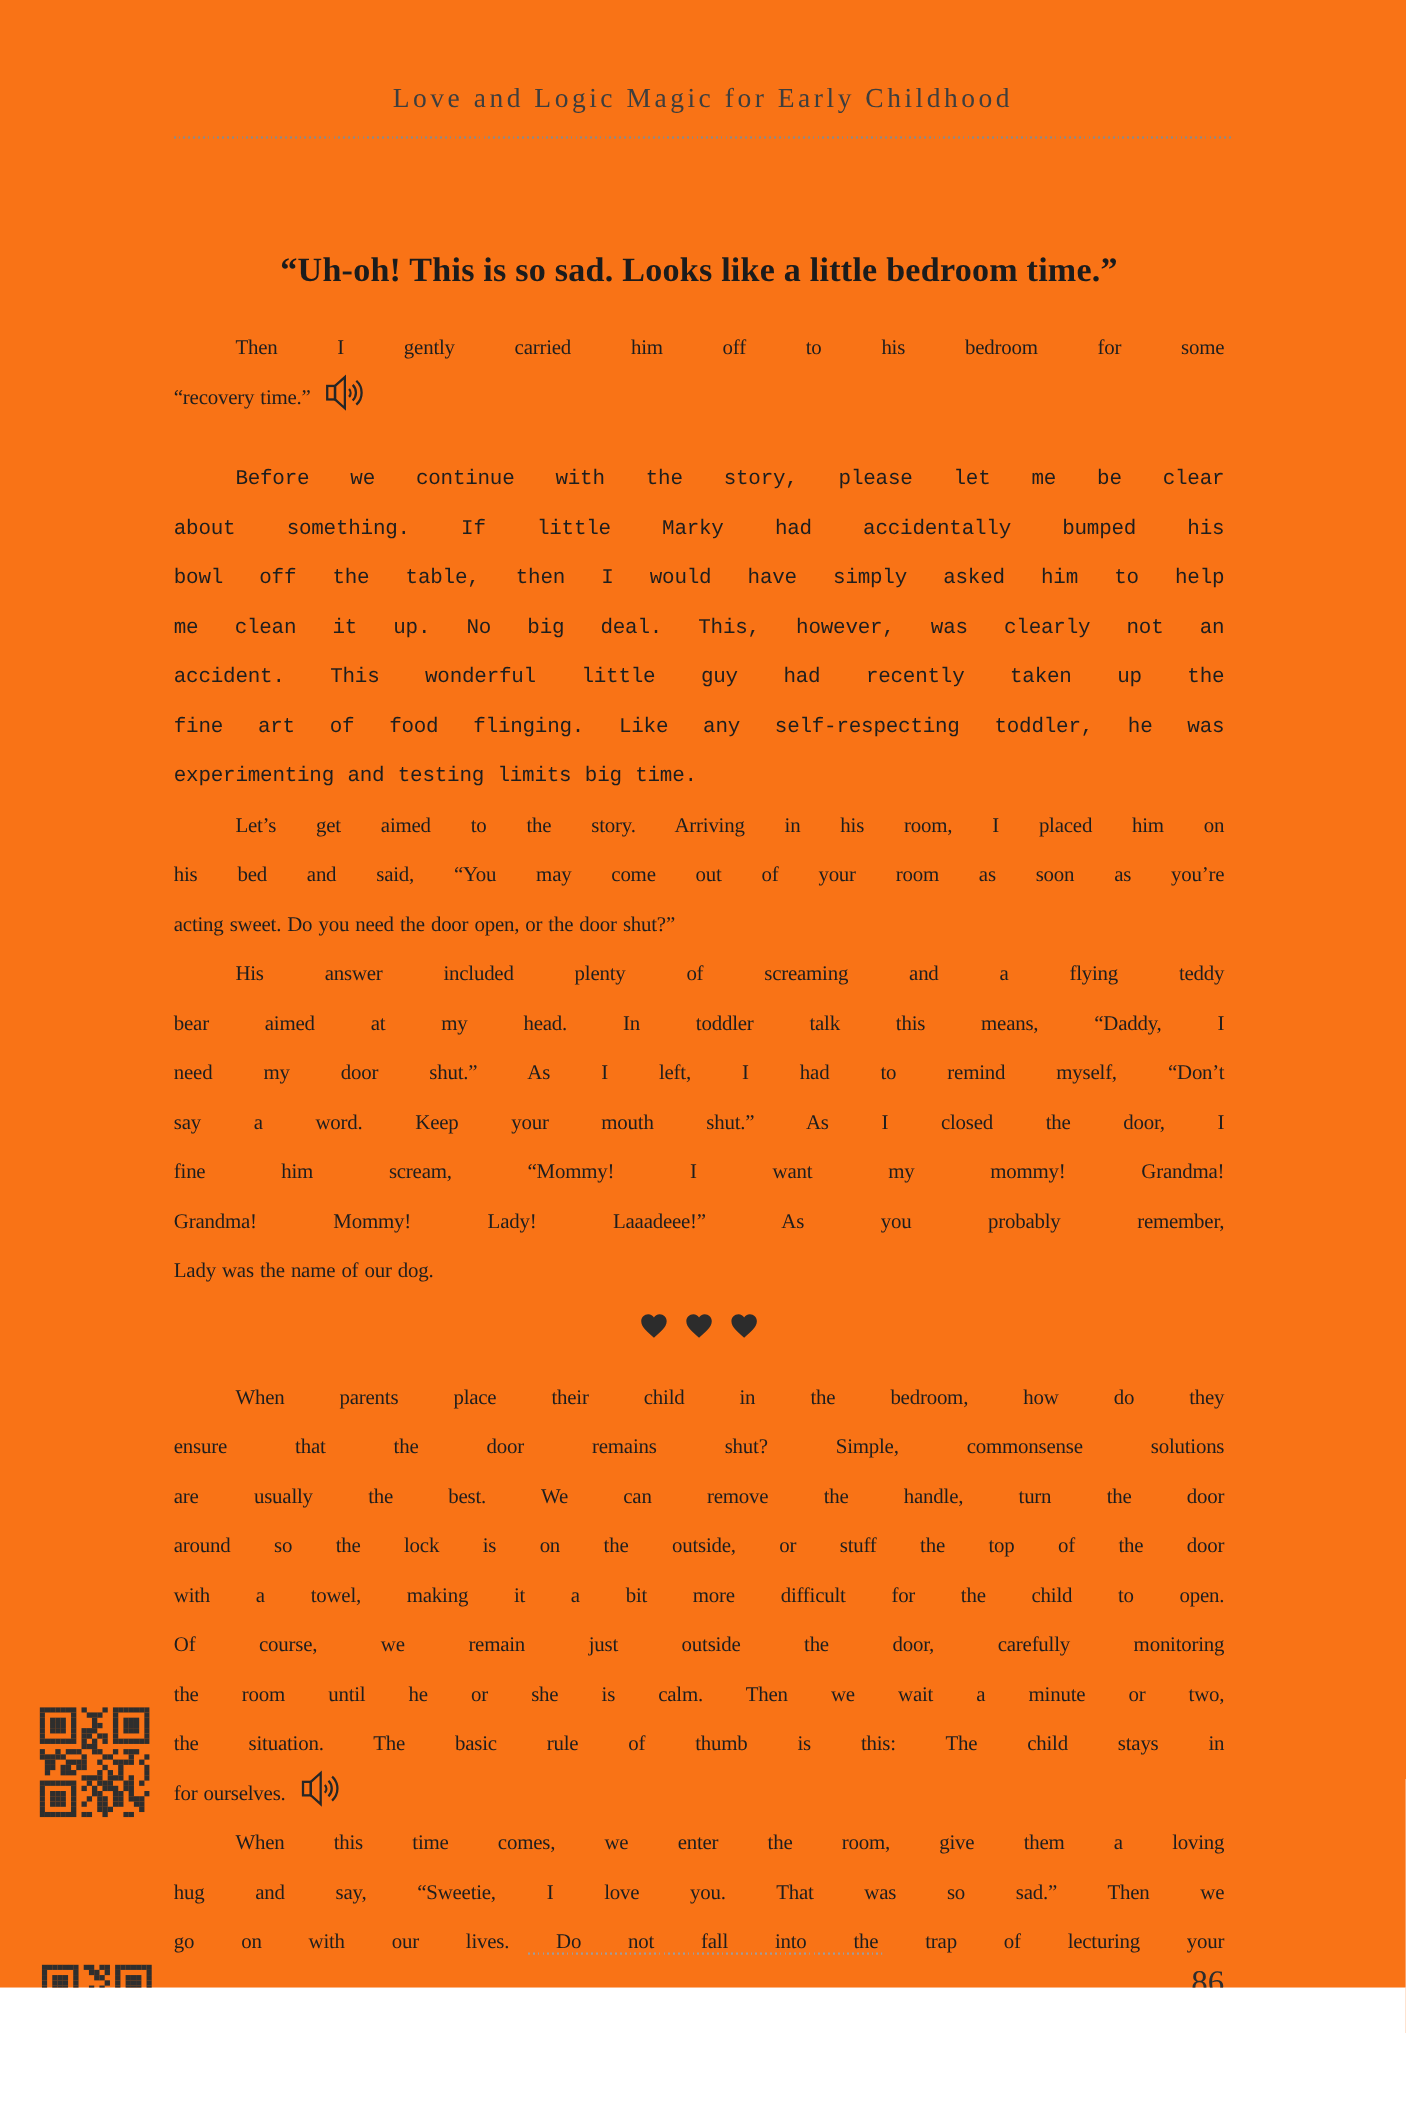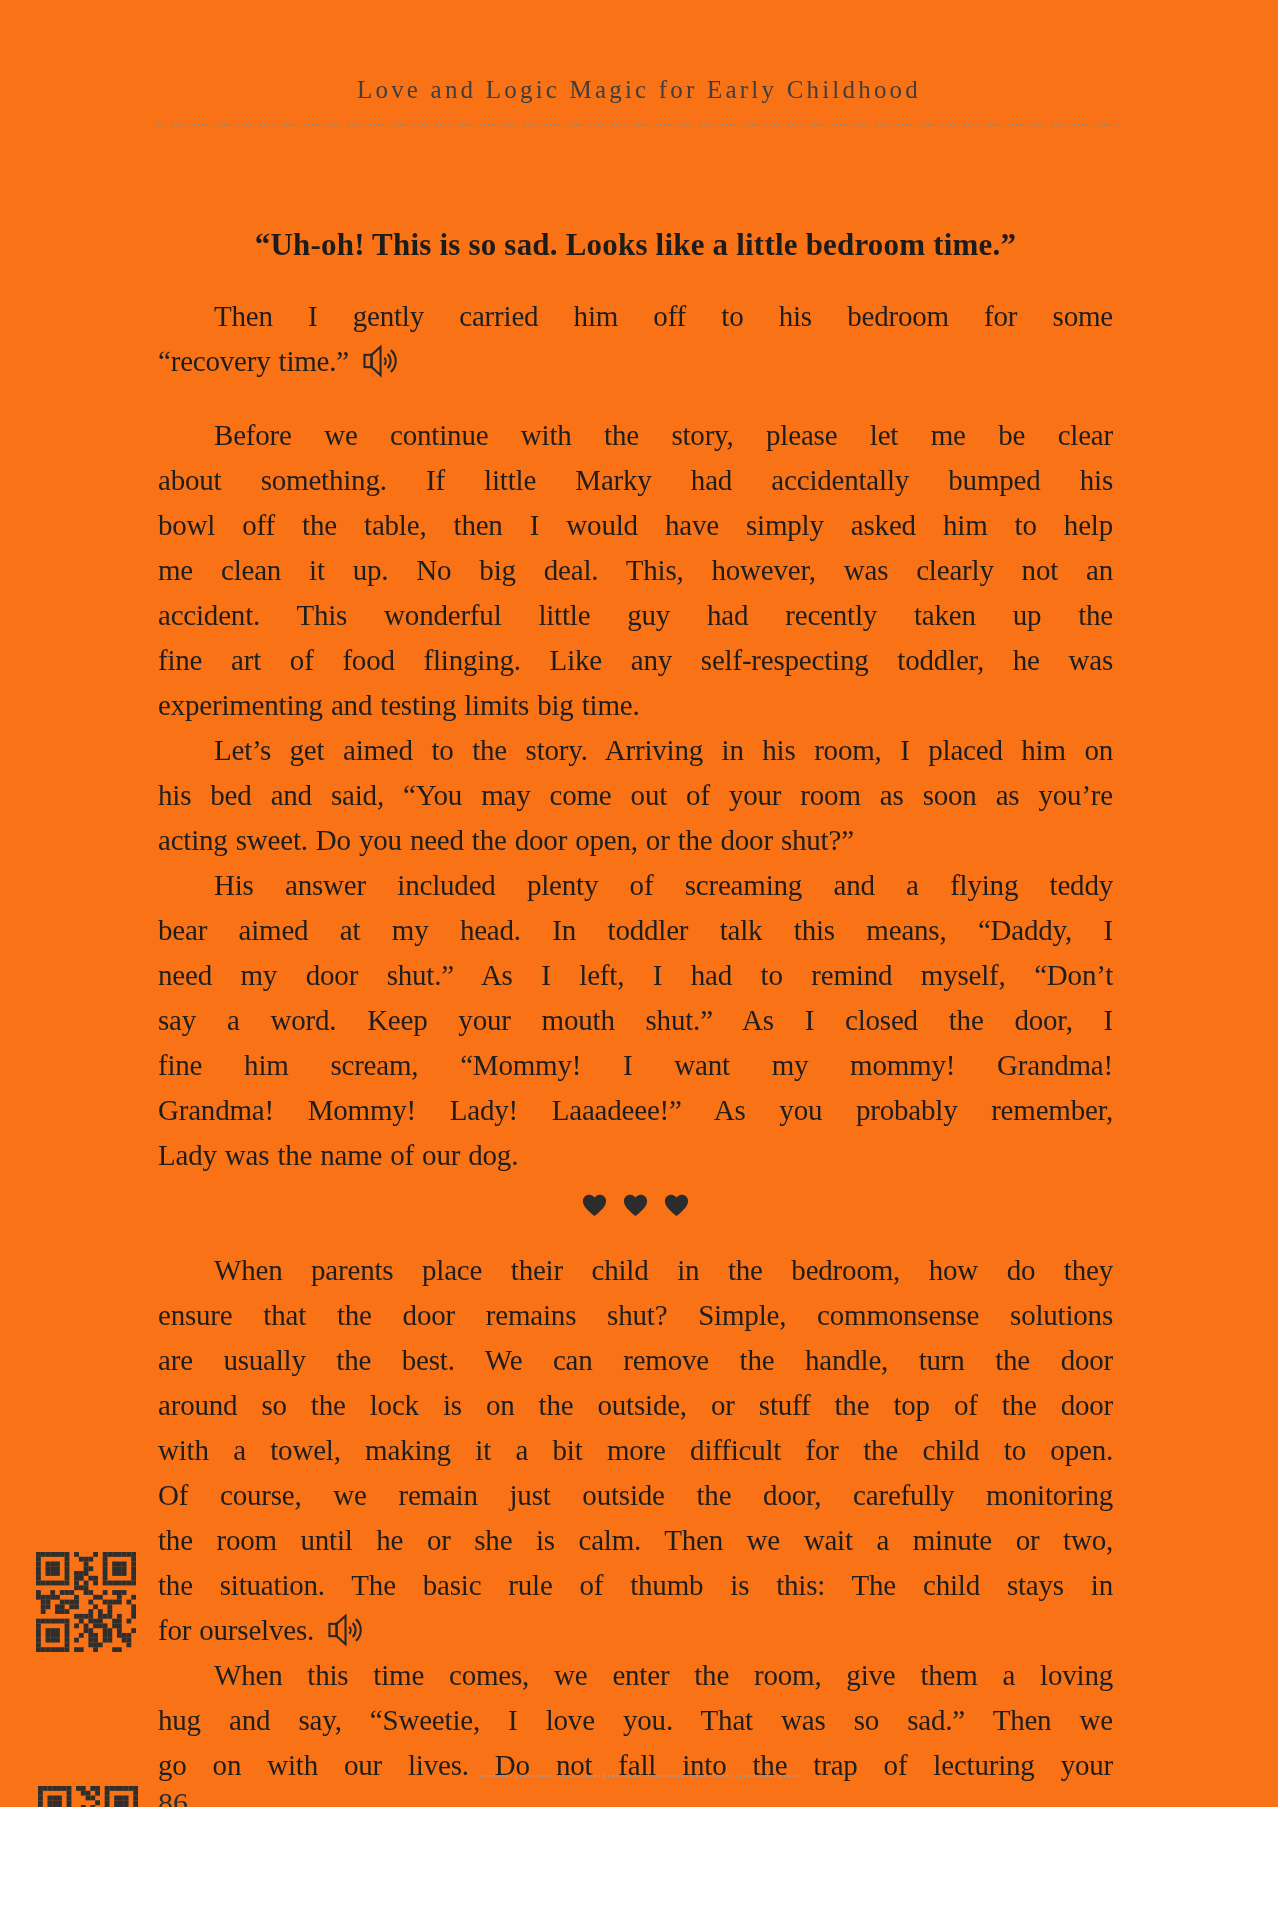--- a/index.html
+++ b/index.html
@@ -25,37 +25,37 @@
   .rule-bottom{left:480px;width:322px;top:1775px;background-image:repeating-linear-gradient(90deg,#9d9d9d 0 1.6px,transparent 1.6px 4.4px);}
   .column{
     position:absolute;left:158px;top:192px;width:955px;margin-top:32px;
   }
   .heading{
     margin:0 0 28px 0;
     font-size:31px;font-weight:700;color:#1c1c1c;
     text-align:center;letter-spacing:0.2px;line-height:42px;
   }
   .para{margin:0;}
-  .para.spaced{margin-top:29px;}
+  .para.spaced{margin-top:29px;font-family:Liberation Mono, monospace;}
   .line{
-    font-size:29px;line-height:45px;letter-spacing:-0.2px;word-spacing:1px;
+    font-size:19px;line-height:45px;letter-spacing:-0.2px;word-spacing:1px;
     text-align:justify;text-align-last:justify;
     hyphens:none;
   }
   .line.last{text-align:right;text-align-last:left;}
   .line.indent{text-indent:56px;}
   .hearts{
     margin:14px 0 26px 0;height:30px;
     text-align:center;
   }
   .hearts svg{margin:0 7px;vertical-align:middle;}
   .audio-icon{vertical-align:-7px;margin-left:12px;cursor:pointer;}
   .page-number{
     position:absolute;left:158px;width:955px;top:1786px;
-    text-align:left;font-size:30px;color:#2d2d2d;
+    text-align:right;font-size:30px;color:#2d2d2d;
   }
   .qr{position:absolute;width:100px;height:100px;}
   .qr1{left:36px;top:1552px;}
   .qr2{left:38px;top:1786px;}
 </style>
 </head>
 <body>
 
 <div class="page">
 

